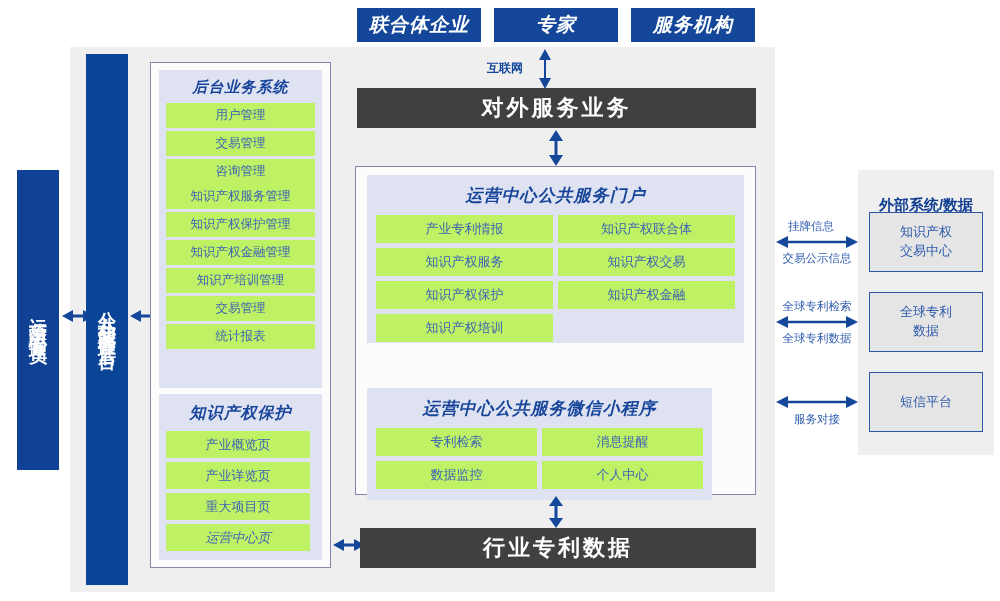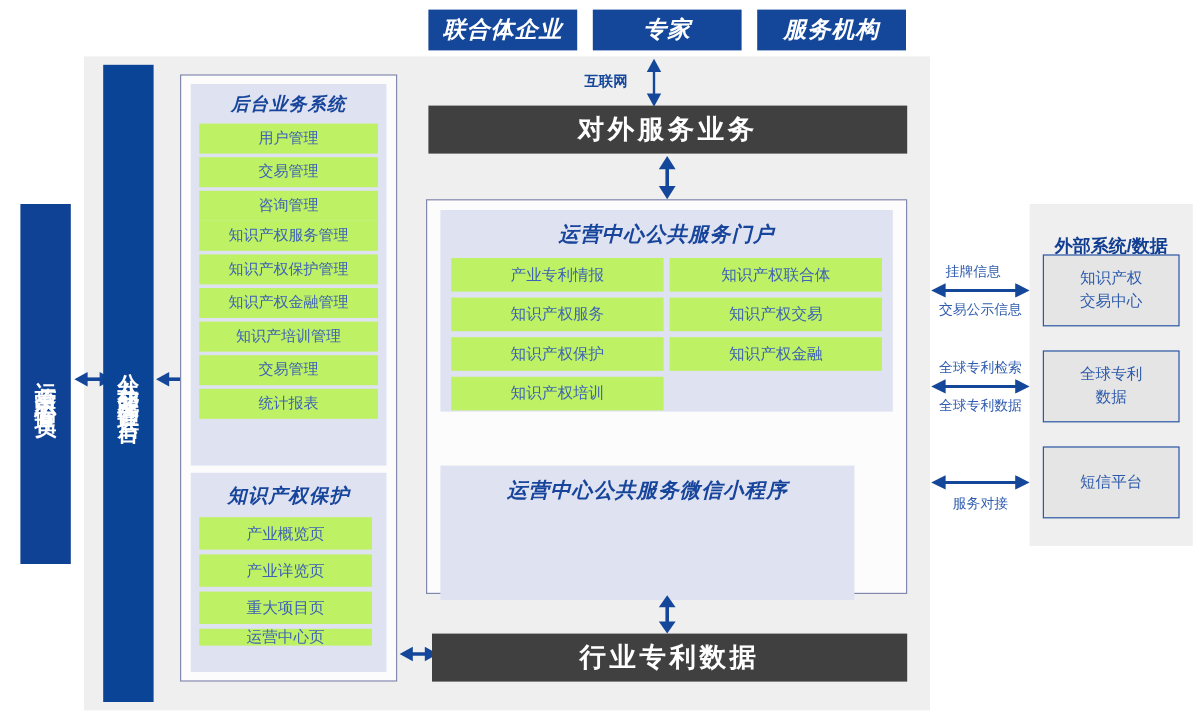--- a/index.html
+++ b/index.html
@@ -111,21 +111,21 @@
     <div class="tile sm" style="height:25px;">统计报表</div>
   </div>
 </div>
 
 <div class="abs panel" style="left:159px;top:394px;width:163px;height:166px;">
   <div class="panel-title" style="padding-top:9px;padding-bottom:7px;font-size:16px;">知识产权保护</div>
   <div style="padding:0 12px 7px 7px;">
     <div class="tile" style="height:27px;margin-bottom:4px;">产业概览页</div>
     <div class="tile" style="height:27px;margin-bottom:4px;">产业详览页</div>
     <div class="tile" style="height:27px;margin-bottom:4px;">重大项目页</div>
-    <div class="tile" style="height:14px;">运营中心页</div>
+    <div class="tile" style="height:27px;font-style:italic;">运营中心页</div>
   </div>
 </div>
 
 <div class="abs" style="left:333px;top:534px;width:32px;height:22px;">
   <svg width="32" height="22" viewBox="0 0 32 22">
     <line x1="5" y1="11" x2="27" y2="11" stroke="#14479a" stroke-width="3"></line>
     <polygon points="0,11 11,5 11,17" fill="#14479a"></polygon>
     <polygon points="32,11 21,5 21,17" fill="#14479a"></polygon>
   </svg>
 </div>
@@ -140,20 +140,26 @@
     <div class="tile" style="height:28px;">知识产权服务</div>
     <div class="tile" style="height:28px;">知识产权交易</div>
     <div class="tile" style="height:28px;">知识产权保护</div>
     <div class="tile" style="height:28px;">知识产权金融</div>
     <div class="tile" style="height:28px;">知识产权培训</div>
   </div>
 </div>
 
 <div class="abs panel" style="left:367px;top:388px;width:345px;height:112px;">
   <div class="panel-title" style="padding-top:9px;padding-bottom:8px;font-size:17px;">运营中心公共服务微信小程序</div>
+  <div style="display:grid;grid-template-columns:1fr 1fr;gap:5px;padding:0 9px 9px 9px;">
+    <div class="tile" style="height:28px;">专利检索</div>
+    <div class="tile" style="height:28px;">消息提醒</div>
+    <div class="tile" style="height:28px;">数据监控</div>
+    <div class="tile" style="height:28px;">个人中心</div>
+  </div>
 </div>
 
 <div class="abs" style="left:536px;top:496px;width:40px;height:32px;">
   <svg width="40" height="32" viewBox="0 0 40 32">
     <line x1="20" y1="6" x2="20" y2="26" stroke="#14479a" stroke-width="3"></line>
     <polygon points="20,0 27,10 13,10" fill="#14479a"></polygon>
     <polygon points="20,32 27,22 13,22" fill="#14479a"></polygon>
   </svg>
 </div>
 

